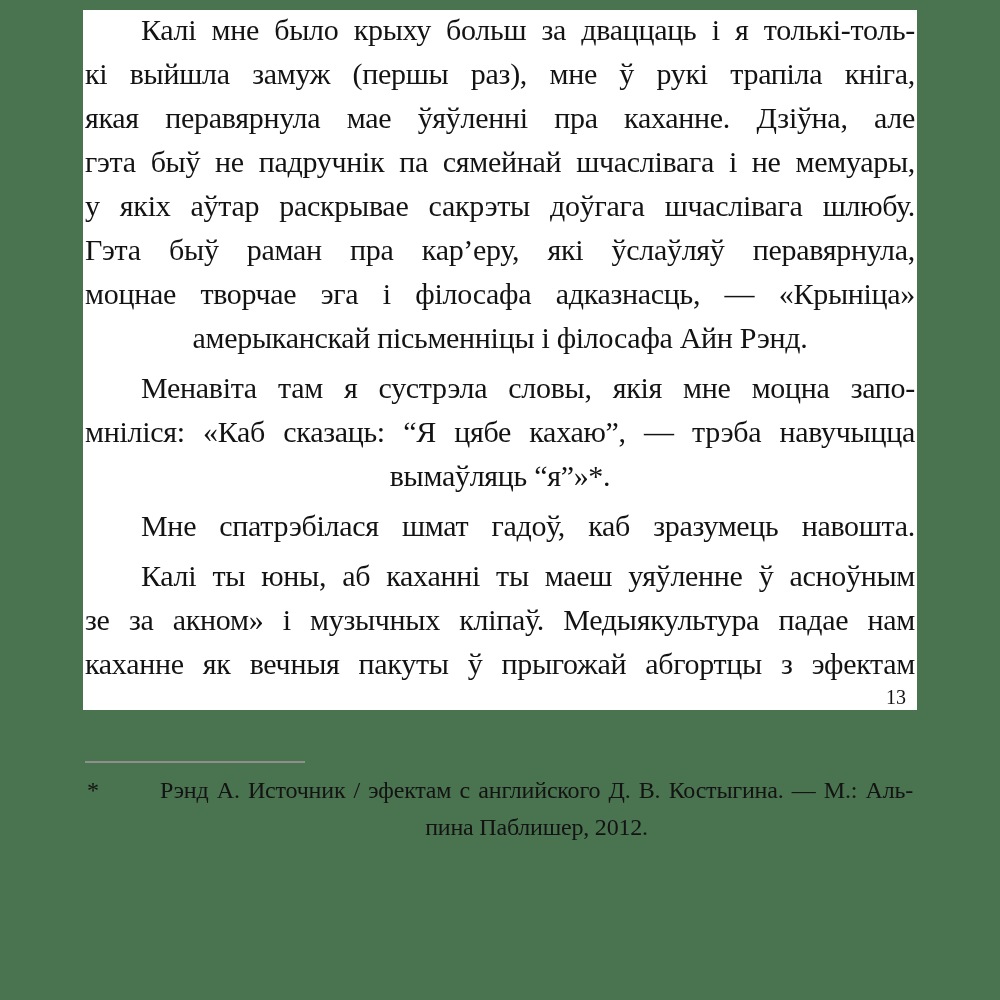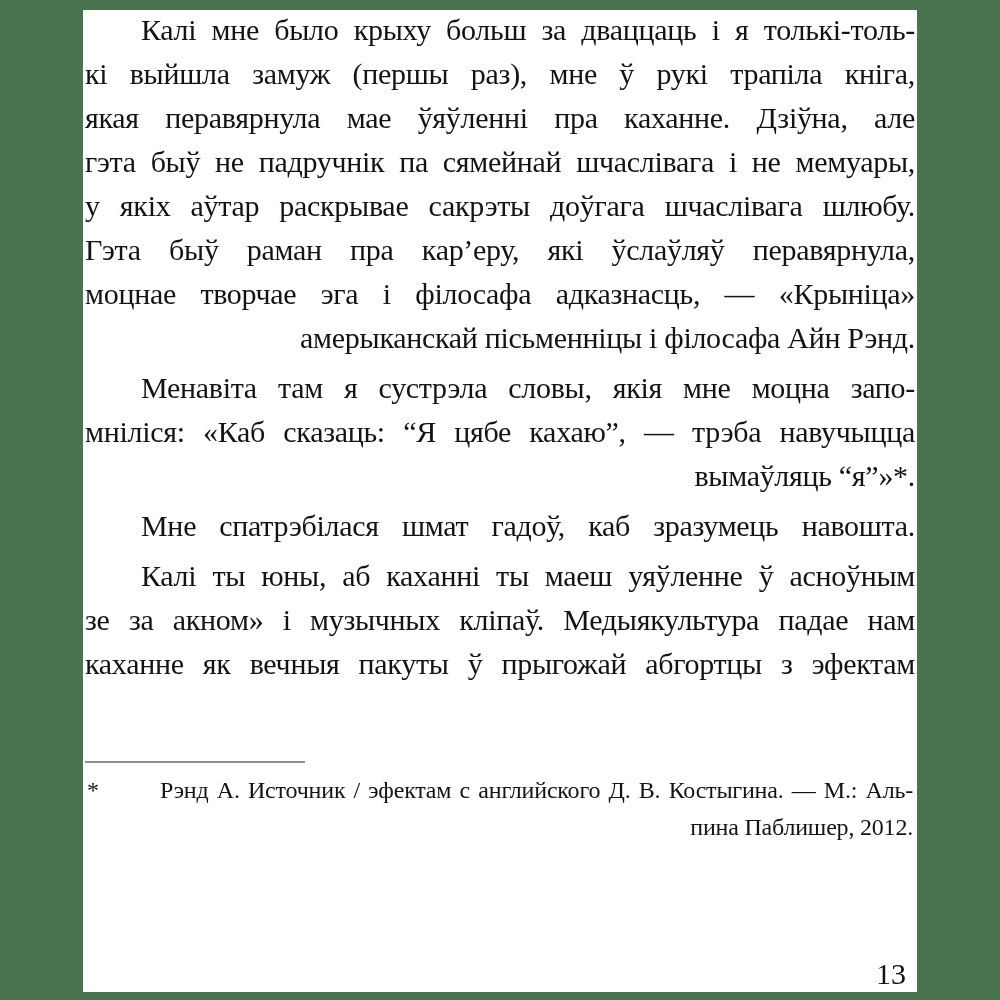--- a/index.html
+++ b/index.html
@@ -6,35 +6,35 @@
   body {
     width: 1000px; height: 1000px;
     position: relative;
     background: #4a7350;
     font-family: "Liberation Serif", "DejaVu Serif", serif;
     overflow: hidden;
   }
   .page {
     position: absolute;
     left: 83px; top: 10px;
-    width: 834px; height: 982px;
+    width: 834px; height: 700px;
     background: #ffffff;
     color: #131313;
   }
   .body-text {
     position: absolute;
     left: 2px; top: -2px;
     width: 830px;
     font-size: 30px;
     line-height: 44px;
     letter-spacing: -0.3px;
   }
   .para { margin: 0; }
   .para + .para { margin-top: 6px; }
-  .line { text-align: right; }
+  .line { text-align: center; }
   .line.just { text-align: justify; text-align-last: justify; }
   .line.indent { text-indent: 56px; }
   .italic { }
   .fn-rule {
     position: absolute;
     left: 2px; top: 751px;
     width: 220px; height: 2px;
     background: #8f8f8f;
   }
   .footnote {
@@ -43,21 +43,21 @@
     width: 828px;
     font-size: 24px;
     line-height: 37px;
     letter-spacing: -0.2px;
   }
   .fn-marker { position: absolute; left: 2px; top: 0; }
   .fn-text { margin-left: 75px; }
   .page-number {
     position: absolute;
     right: 11px; bottom: 1px;
-    font-size: 30px;
+    font-size: 20px;
   }
 </style>
 </head>
 <body style="background: rgb(74, 115, 80);">
 
 <div class="page" style="background: rgb(255, 255, 255); color: rgb(19, 19, 19);">
   <div class="body-text" id="body-text">
       <div class="para">
         <div class="line just indent"><span>Калі мне было крыху больш за дваццаць і я толькі-толь-</span></div>
         <div class="line just"><span>кі выйшла замуж (першы раз), мне ў рукі трапіла кніга,</span></div>

